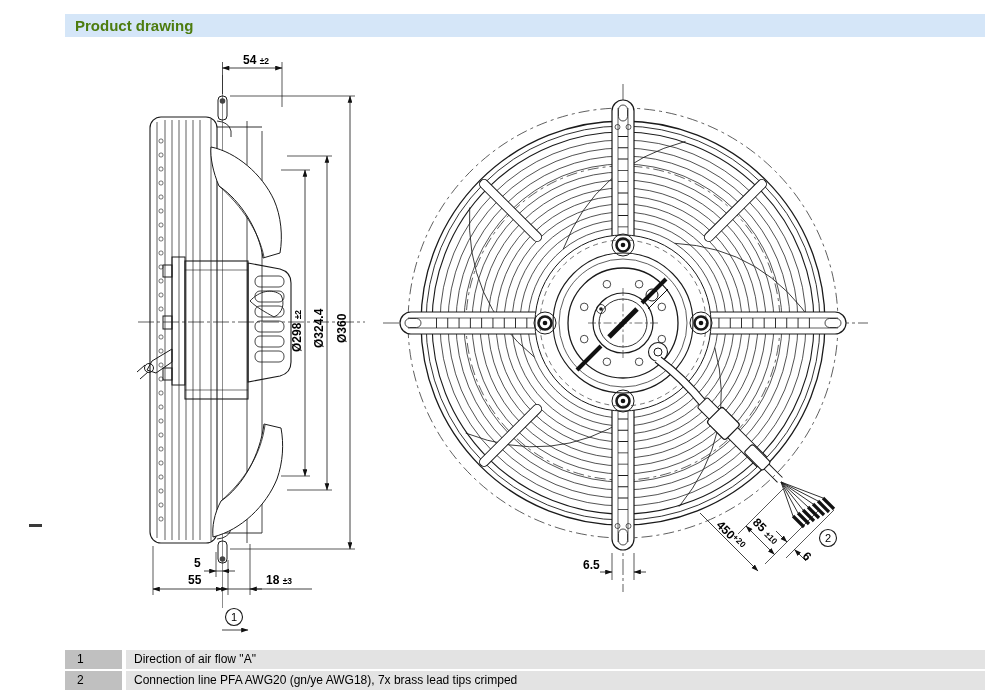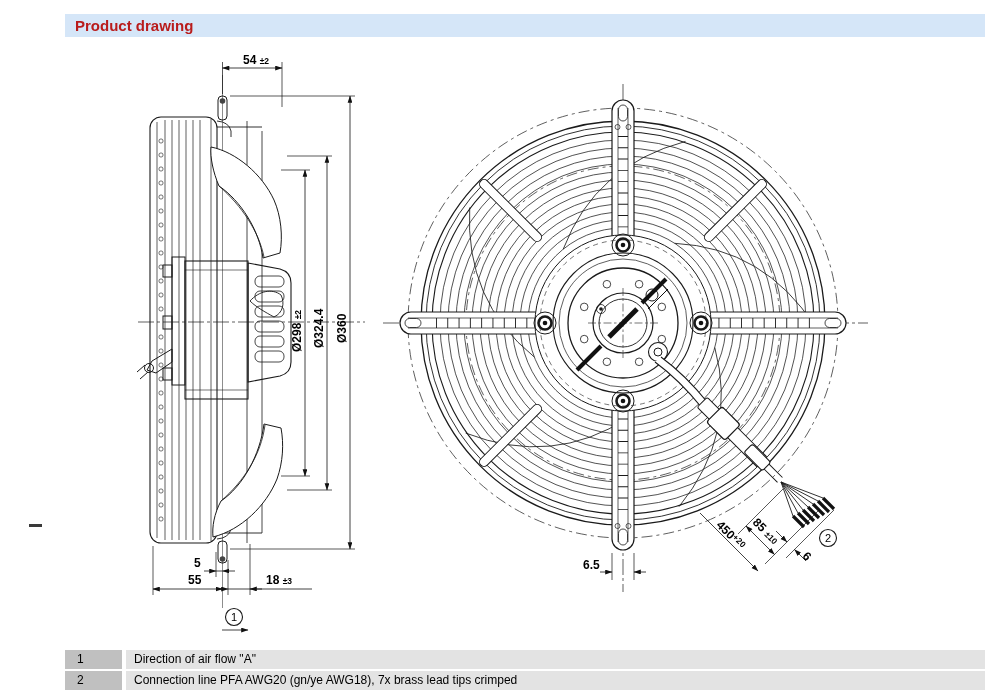--- a/index.html
+++ b/index.html
@@ -1,19 +1,19 @@
 <!DOCTYPE html>
 <html><head>
 <meta charset="utf-8">
 <style>
   html,body{margin:0;padding:0;background:#fff;}
   #page{position:relative;width:1000px;height:699px;background:#fff;overflow:hidden;
         font-family:"Liberation Sans",sans-serif;}
   .hdr{position:absolute;left:65px;top:14px;width:920px;height:23px;background:#d5e6f8;}
-  .hdr span{display:block;padding-left:10px;line-height:23px;font-size:15px;font-weight:700;color:#b91c1c;}
+  .hdr span{display:block;padding-left:10px;line-height:23px;font-size:15px;font-weight:700;color:#4d7c0f;}
   svg{position:absolute;left:0;top:0;}
   svg *{vector-effect:none;}
   .ln{stroke:#1a1a1a;fill:none;}.w12{stroke-width:1.2}.w11{stroke-width:1.1}.w09{stroke-width:.9}
   .w08{stroke-width:.8}.w07{stroke-width:.7}.w06{stroke-width:.6}.w05{stroke-width:.5}
   .cl{stroke:#1a1a1a;stroke-width:.7;fill:none;stroke-dasharray:16 3 3 3;}
   .cl2{stroke:#1a1a1a;stroke-width:.7;fill:none;stroke-dasharray:11 4 3 4;}
   .wfill{fill:#fff;stroke:#1a1a1a;}
   .dim{stroke:#111;stroke-width:.8;fill:none;}
   .ext{stroke:#111;stroke-width:.7;fill:none;}
   .dimtxt{font:700 12px "Liberation Sans",sans-serif;fill:#000;}

